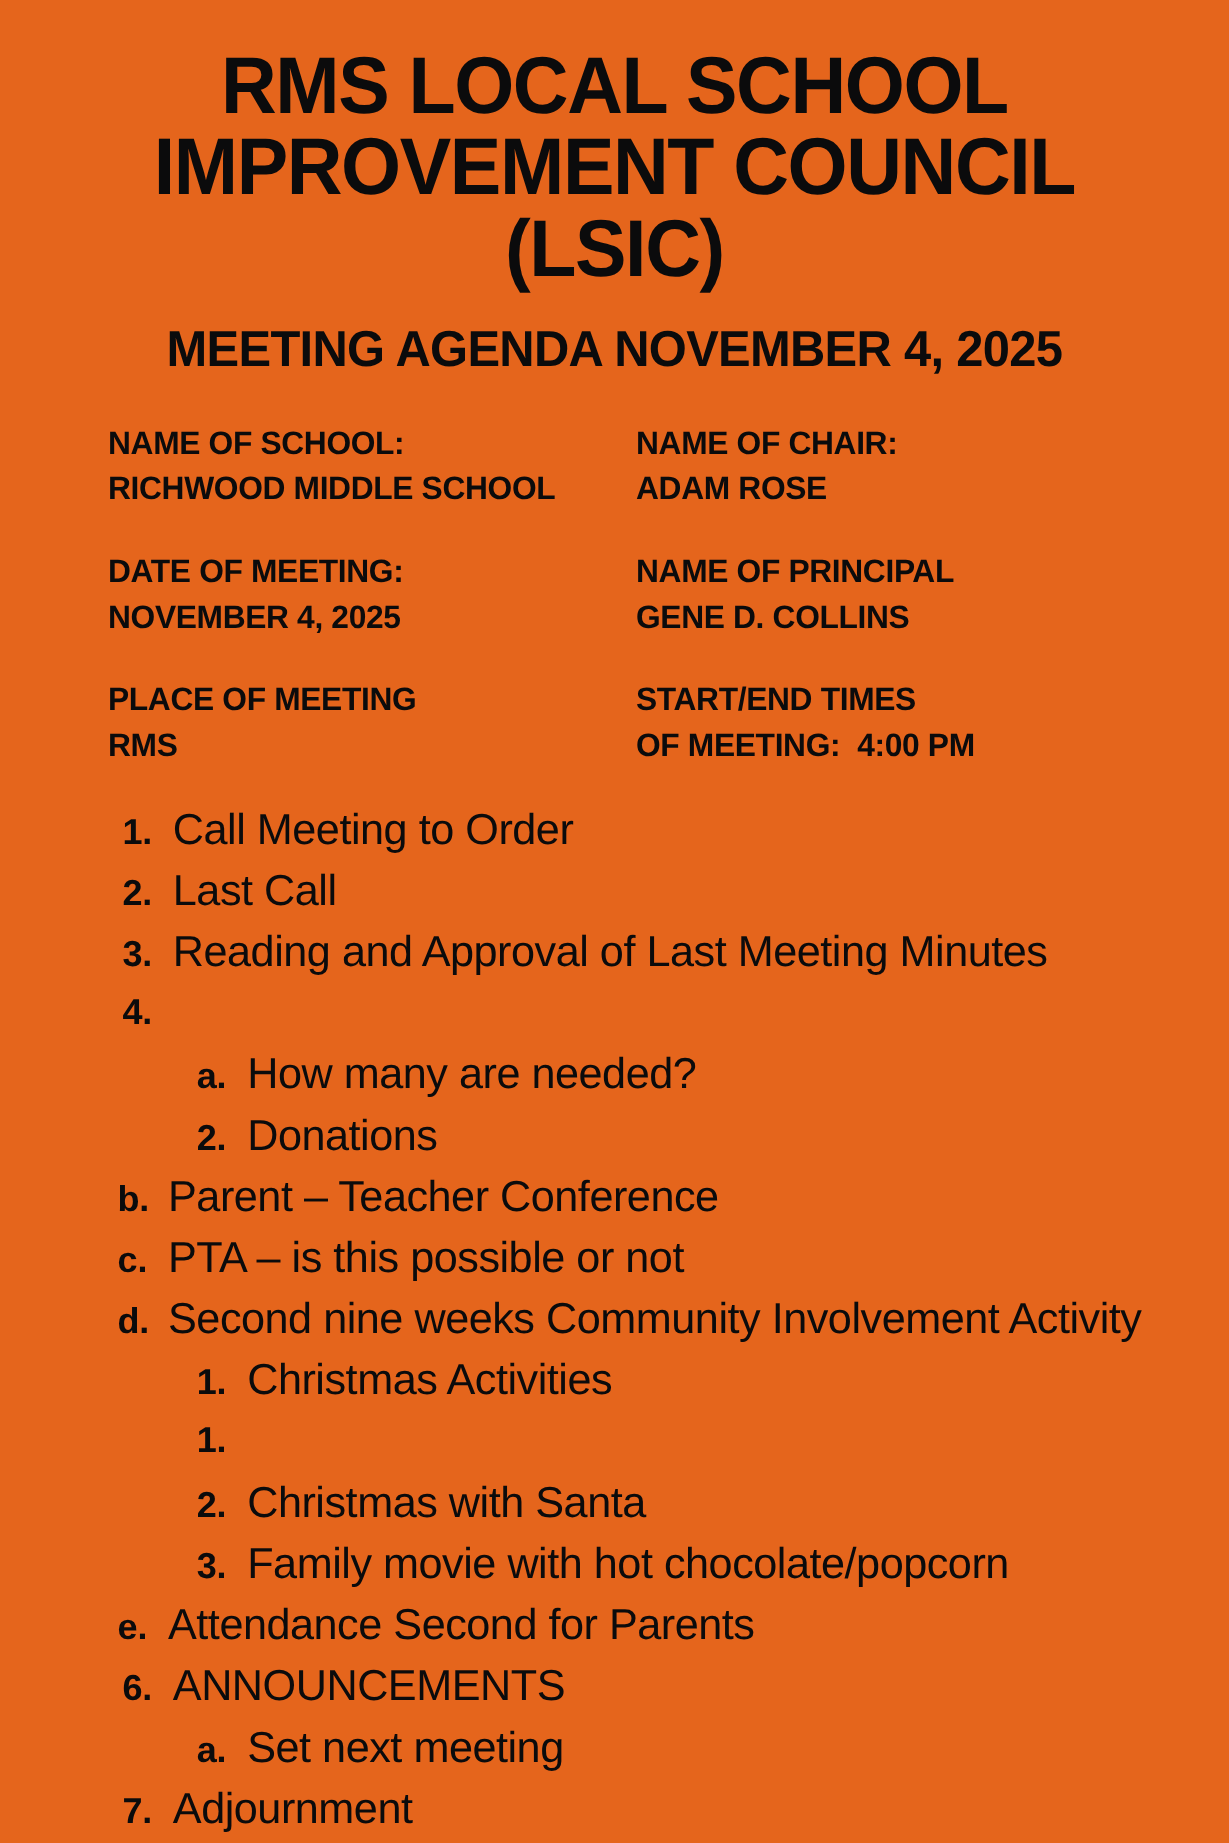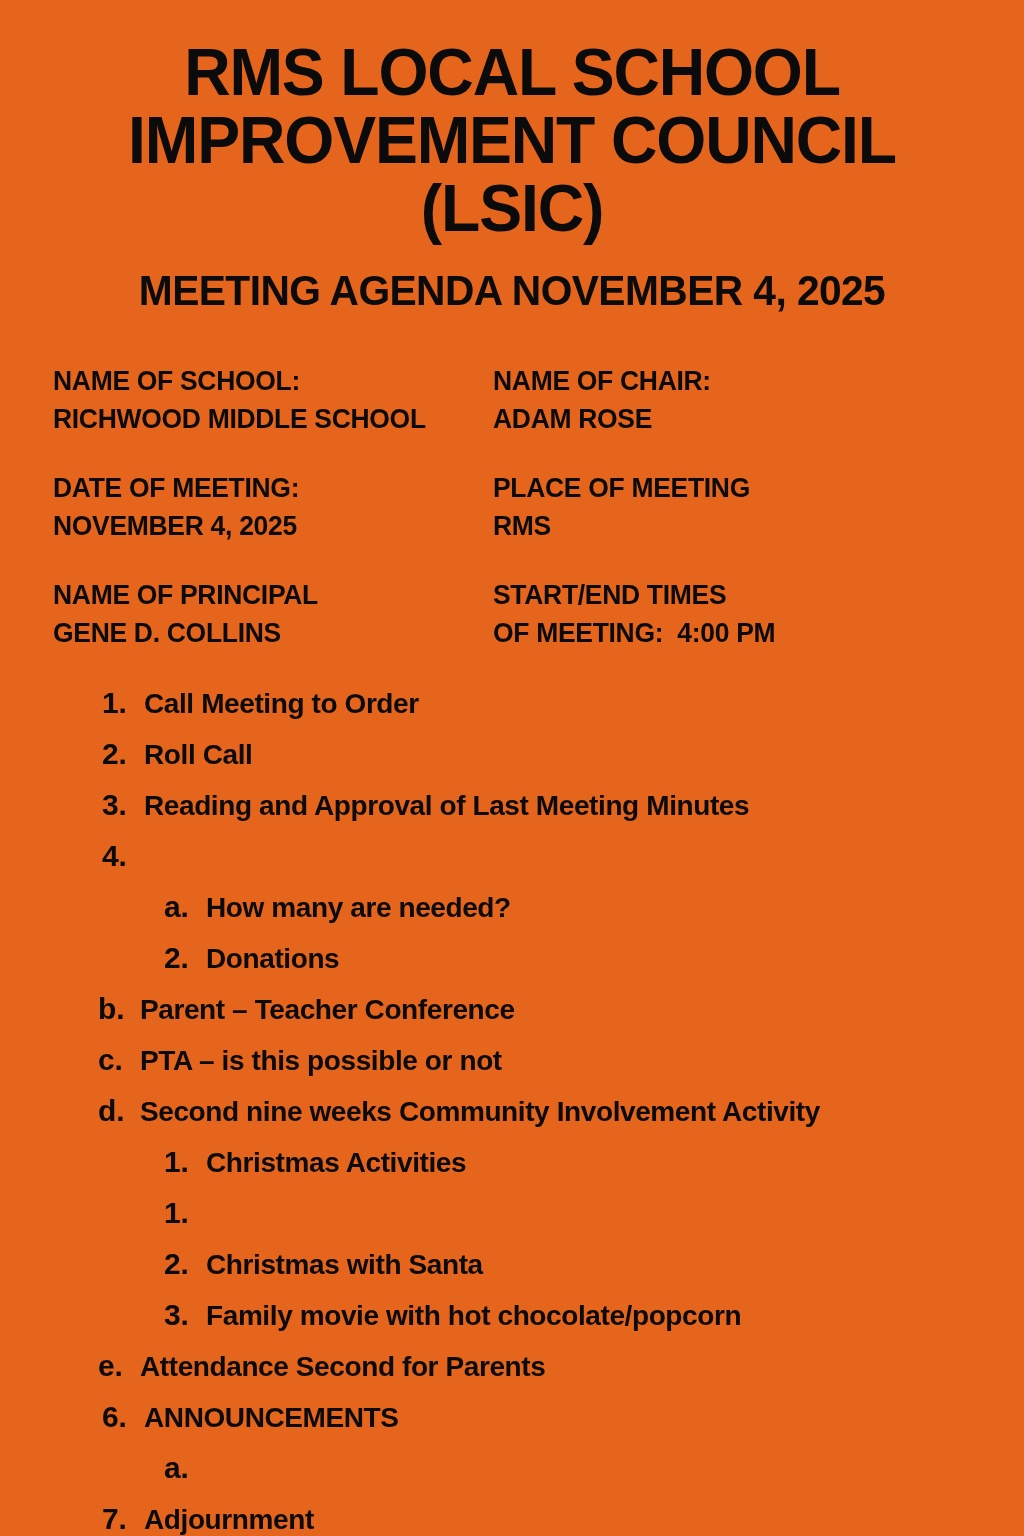--- a/index.html
+++ b/index.html
@@ -48,22 +48,22 @@
     line-height: 46px;
     letter-spacing: -0.6px;
     text-transform: uppercase;
     transform: scaleX(0.97);
     transform-origin: center center;
     white-space: nowrap;
   }
 
   
   .info-grid {
-    margin-top: 48px;
-    padding-left: 53px;
+    margin-top: 36px;
+    padding-left: 90px;
     padding-right: 40px;
     display: grid;
     grid-template-columns: 440px 1fr;
     row-gap: 31px;
     column-gap: 0;
   }
   .info-cell {
     font-size: 0;
   }
   .info-label,
@@ -93,22 +93,22 @@
   }
   .agenda-marker {
     font-weight: bold;
     font-size: 30px;
     line-height: 34px;
     letter-spacing: -0.2px;
     flex: 0 0 auto;
     width: 42px;
   }
   .agenda-text {
-    font-weight: bold;
-    font-size: 28px;
+    font-weight: normal;
+    font-size: 36px;
     line-height: 34px;
     letter-spacing: -0.4px;
     flex: 0 1 auto;
   }
   
   .lvl-0 { padding-left: 10px; }
   .lvl-1 { padding-left: 6px; }
   .lvl-2 { padding-left: 72px; }
 </style>
 </head>
@@ -135,44 +135,44 @@
       <span class="info-label">NAME OF CHAIR:</span>
       <span class="info-value">ADAM ROSE</span>
     </div>
 
     <div class="info-cell">
       <span class="info-label">DATE OF MEETING:</span>
       <span class="info-value">NOVEMBER 4, 2025</span>
     </div>
 
     <div class="info-cell">
+      <span class="info-label">NAME OF PRINCIPAL</span>
+      <span class="info-value">GENE D. COLLINS</span>
+    </div>
+
+    <div class="info-cell">
       <span class="info-label">PLACE OF MEETING</span>
       <span class="info-value">RMS</span>
     </div>
 
     <div class="info-cell">
-      <span class="info-label">NAME OF PRINCIPAL</span>
-      <span class="info-value">GENE D. COLLINS</span>
-    </div>
-
-    <div class="info-cell">
       <span class="info-label">START/END TIMES</span>
       <span class="info-value">OF MEETING:  4:00 PM</span>
     </div>
 
   </div>
 
   <div class="agenda" id="agenda-list">
       <div class="agenda-row lvl-0">
         <span class="agenda-marker">1.</span>
         <span class="agenda-text">Call Meeting to Order</span>
       </div>
       <div class="agenda-row lvl-0">
         <span class="agenda-marker">2.</span>
-        <span class="agenda-text">Roll Call</span>
+        <span class="agenda-text">Last Call</span>
       </div>
       <div class="agenda-row lvl-0">
         <span class="agenda-marker">3.</span>
         <span class="agenda-text">Reading and Approval of Last Meeting Minutes</span>
       </div>
       <div class="agenda-row lvl-0">
         <span class="agenda-marker">4.</span>
       </div>
       <div class="agenda-row lvl-2">
         <span class="agenda-marker">a.</span>
@@ -212,20 +212,21 @@
       <div class="agenda-row lvl-1">
         <span class="agenda-marker">e.</span>
         <span class="agenda-text">Attendance Second for Parents</span>
       </div>
       <div class="agenda-row lvl-0">
         <span class="agenda-marker">6.</span>
         <span class="agenda-text">ANNOUNCEMENTS</span>
       </div>
       <div class="agenda-row lvl-2">
         <span class="agenda-marker">a.</span>
+        <span class="agenda-text">Set next meeting</span>
       </div>
       <div class="agenda-row lvl-0">
         <span class="agenda-marker">7.</span>
         <span class="agenda-text">Adjournment</span>
       </div>
     </div>
 
 </div>
 
 </body></html>

